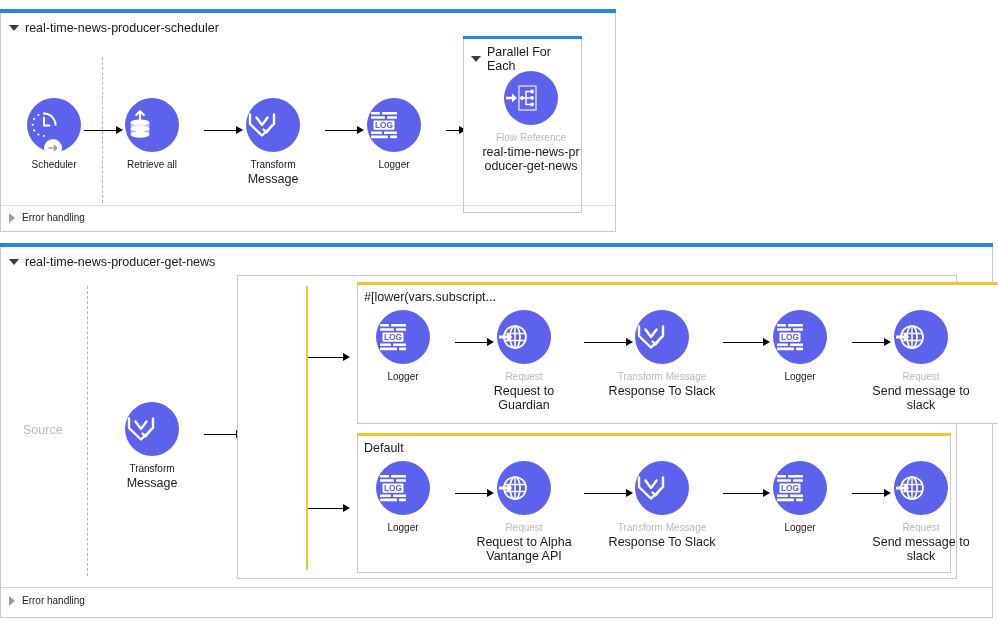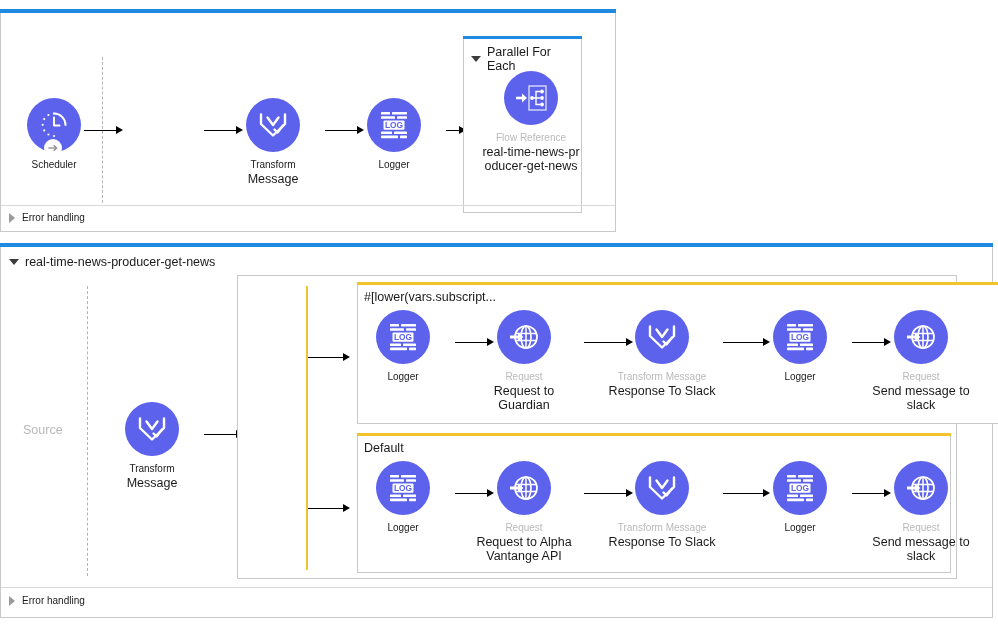--- a/index.html
+++ b/index.html
@@ -101,21 +101,21 @@
   }
   .node-circle {
     width: 54px;
     height: 54px;
     border-radius: 50%;
     margin: 0 auto;
     background: #5c62ec;
     position: relative;
     display: flex;
     align-items: center;
-    justify-content: center;
+    justify-content: flex-start;
   }
   .node-circle.yellow { background: #f3c32c; }
   .node-labels {
     margin-top: 6px;
     line-height: 14px;
   }
   .lbl-type {
     font-size: 10px;
     color: #1a1a1a;
   }
@@ -204,20 +204,24 @@
   svg { display: block; }
 </style>
 </head>
 <body>
 
 <div class="canvas">
 
   <div class="flow" style="left:0px; top:13px; width:616px; height:219px;">
     <div class="flow-topbar"></div>
 
+    <div class="flow-header">
+      <span class="tri-down"></span>
+      <span class="flow-title">real-time-news-producer-scheduler</span>
+    </div>
 
     <div class="dashed-v" style="left:101px; top:44px; height:146px;"></div>
 
     <div class="node" style="left:-3px; top:85px;">
       <div class="node-circle">
         <svg width="34" height="34" viewBox="0 0 34 34">
           <g fill="#ffffff">
             <circle cx="17" cy="5.5" r="1.1"></circle>
               <circle cx="11.4" cy="7" r="1.1"></circle>
             <circle cx="7.2" cy="11.1" r="1.1"></circle>
@@ -238,20 +242,36 @@
       <div class="node-labels">
         <div class="lbl-type">Scheduler</div>
       </div>
     </div>
 
     <div class="arrow" style="left:83px; top:112px; width:39px;">
       <div class="shaft"></div>
       <div class="head"></div>
     </div>
 
+    <div class="node" style="left:95px; top:85px;">
+      <div class="node-circle">
+        <svg width="30" height="32" viewBox="0 0 30 32">
+          <path d="M15 2.5 L15 11" stroke="#ffffff" stroke-width="2.2" fill="none" stroke-linecap="round"></path>
+          <path d="M11.2 6 L15 2.2 L18.8 6" stroke="#ffffff" stroke-width="2.2" fill="none" stroke-linecap="round" stroke-linejoin="round"></path>
+          <ellipse cx="15" cy="13.6" rx="9.5" ry="3.2" fill="#ffffff"></ellipse>
+          <path d="M5.5 13.6 v4.2 a9.5 3.2 0 0 0 19 0 v-4.2" fill="#ffffff" opacity="0.55"></path>
+          <ellipse cx="15" cy="19.6" rx="9.5" ry="3.2" fill="#ffffff"></ellipse>
+          <path d="M5.5 19.6 v4.2 a9.5 3.2 0 0 0 19 0 v-4.2" fill="#ffffff" opacity="0.55"></path>
+          <ellipse cx="15" cy="25.5" rx="9.5" ry="3.2" fill="#ffffff"></ellipse>
+        </svg>
+      </div>
+      <div class="node-labels">
+        <div class="lbl-type">Retrieve all</div>
+      </div>
+    </div>
 
     <div class="arrow" style="left:203px; top:112px; width:39px;">
       <div class="shaft"></div>
       <div class="head"></div>
     </div>
 
     <div class="node" style="left:216px; top:85px;">
       <div class="node-circle">
         <svg width="32" height="30" viewBox="0 0 32 30">
           <path d="M4 4.5 L4 14 L16 25.5 L28 14 L28 4.5" stroke="#ffffff" stroke-width="2.4" fill="none" stroke-linejoin="round" stroke-linecap="round"></path>

